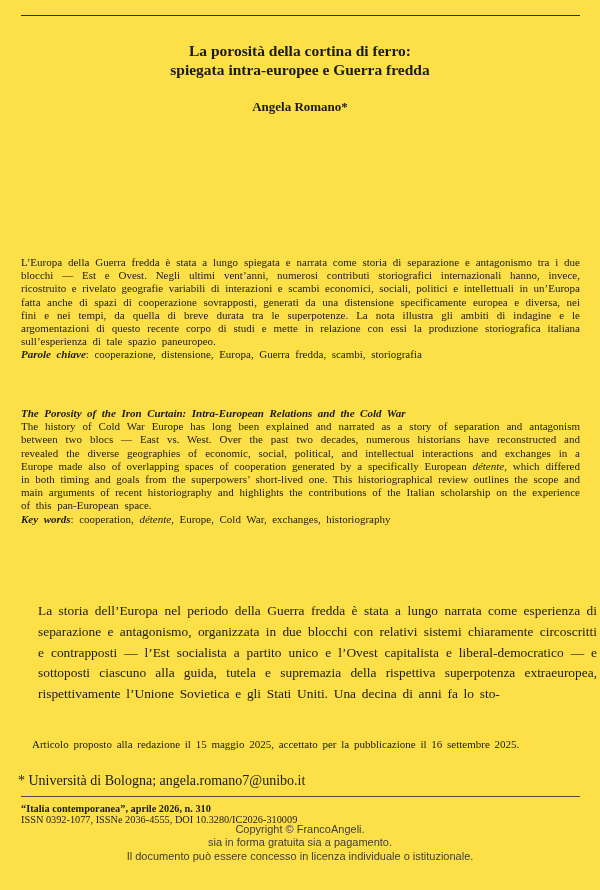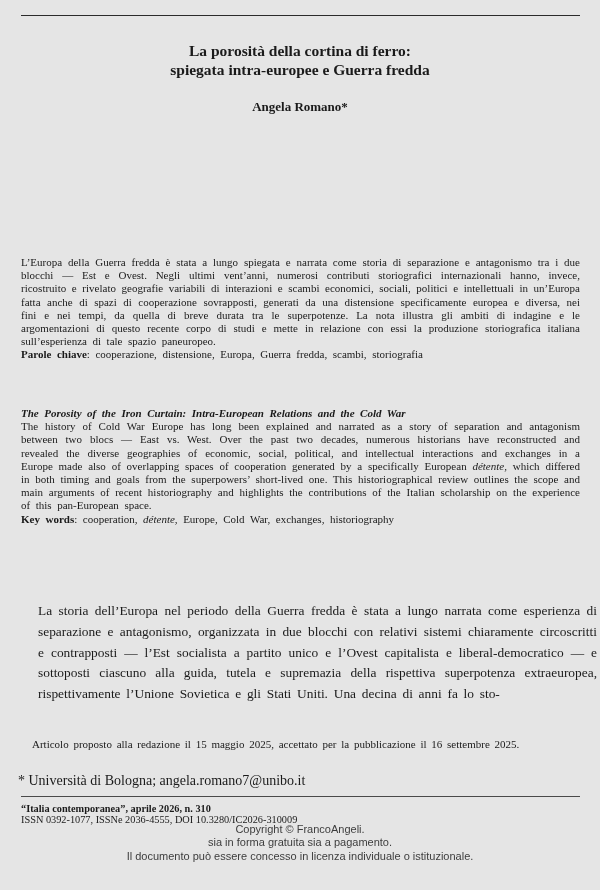--- a/index.html
+++ b/index.html
@@ -1,21 +1,21 @@
 <!DOCTYPE html>
 <html lang="it"><head>
 <meta charset="utf-8">
 <style>
   * { margin: 0; padding: 0; box-sizing: border-box; }
   html, body { background: #ffffff; }
   .page {
     position: relative;
     width: 600px;
     height: 890px;
-    background: #e5e5e5;
+    background: #fde047;
     color: #1a1a1a;
     font-family: "Liberation Serif", "DejaVu Serif", serif;
     overflow: hidden;
   }
   .top-rule {
     position: absolute;
     left: 21px; right: 20px; top: 15px;
     border-top: 1.5px solid #2b2b2b;
   }
   .title {
@@ -38,21 +38,21 @@
     left: 21px; width: 559px;
     font-size: 11px;
     line-height: 13.2px;
     text-align: justify;
     word-spacing: 2.8px;
   }
   .abstract-it { top: 256px; }
   .abstract-en { top: 407px; }
   .abstract .kw-line { text-align: left; }
   .en-title { font-weight: bold; font-style: italic; }
-  .bold { font-weight: bold; }
+  .bold { font-weight: bold; font-style: italic; }
   .ital { font-style: italic; margin-top: 37px; }
   .main-par {
     position: absolute;
     left: 38px; width: 559px; top: 601px;
     font-size: 13.4px;
     line-height: 20.8px;
     text-align: justify;
     word-spacing: 2.4px;
   }
   .footnote1 {

